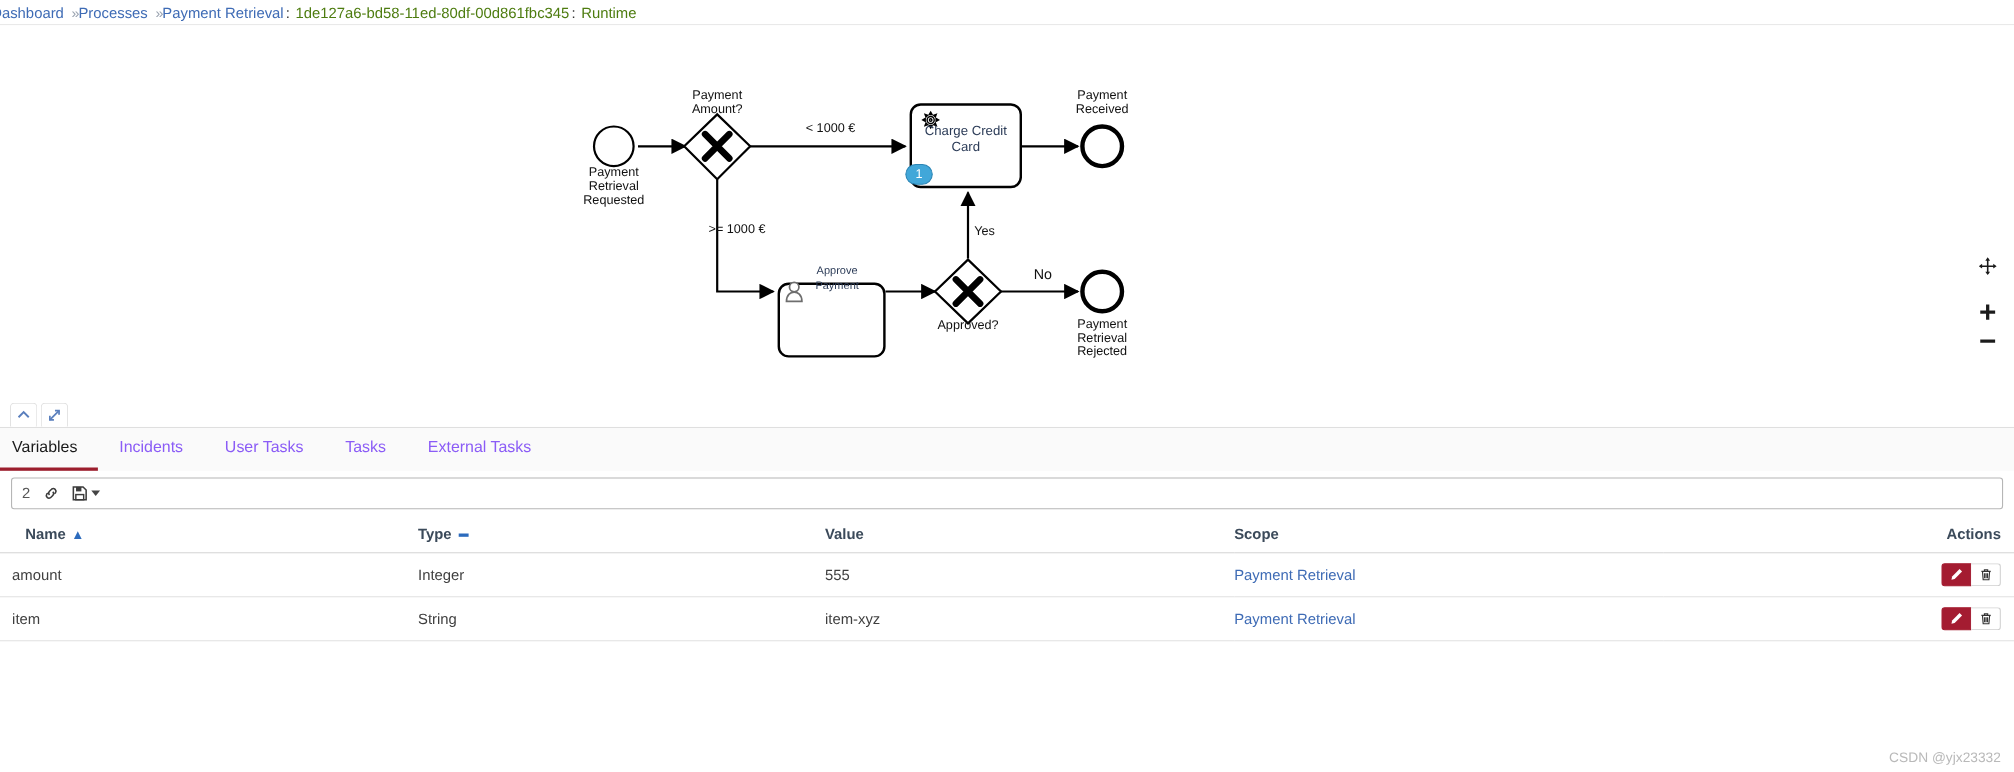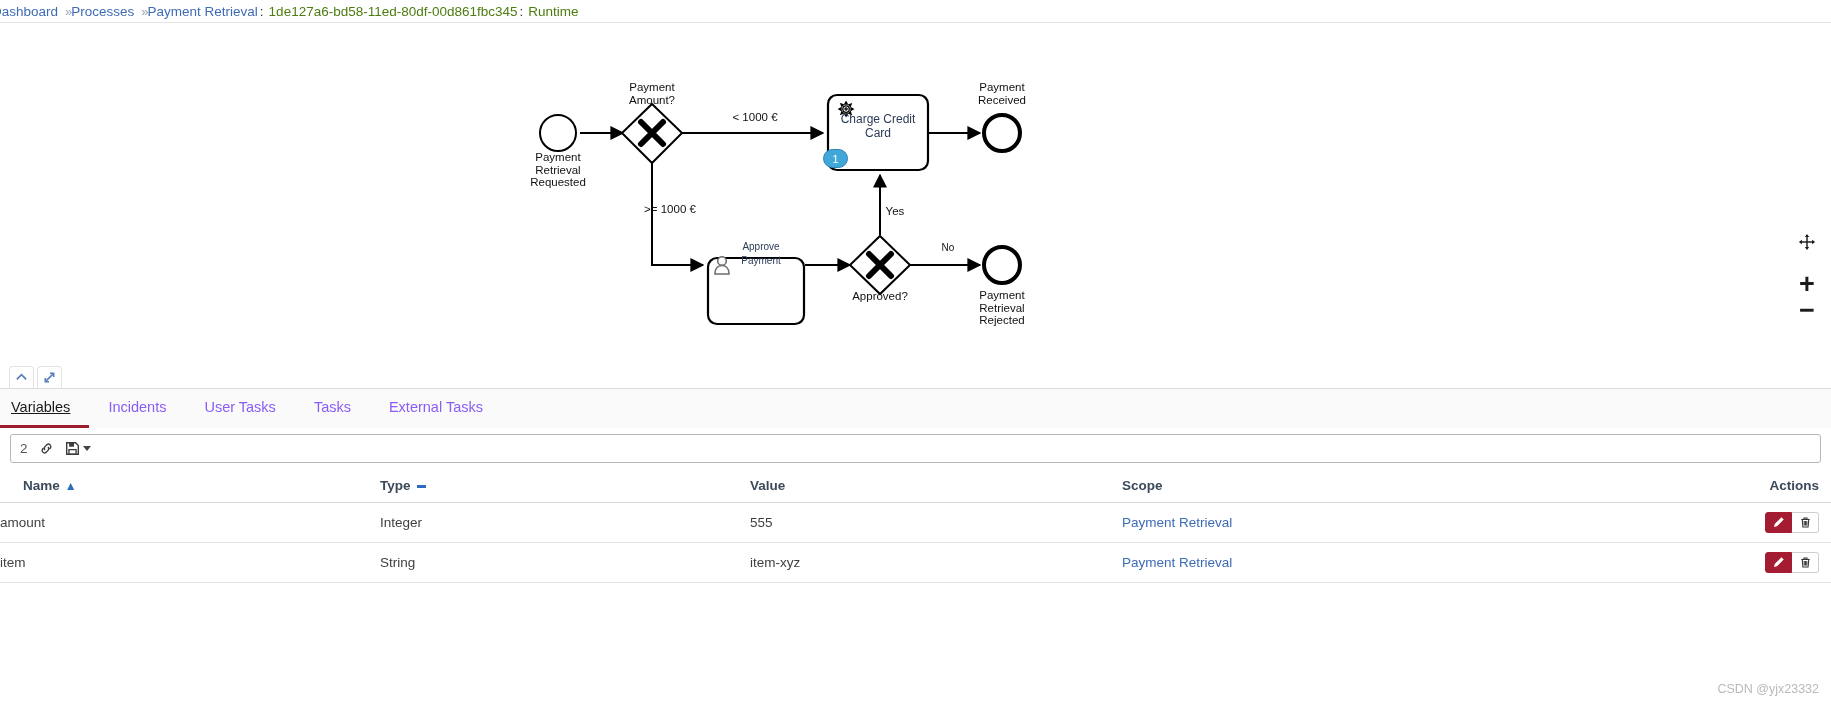--- a/index.html
+++ b/index.html
@@ -78,21 +78,21 @@
   .tab {
     display: flex; align-items: center;
     padding: 0 19px;
     font-size: 14.5px;
     color: #8b5cf6;
     cursor: pointer;
     border-bottom: 3px solid transparent;
     white-space: nowrap;
   }
   .tab:first-child { padding-left: 11px; }
-  .tab.active { color: #1a1a1a; border-bottom-color: #9c1e2d; text-decoration: underline; }
+  .tab.active { color: #1a1a1a; border-bottom-color: #9c1e2d; }
 
   
   .filter-bar {
     background: #fff;
     padding: 6px 10px 7px 10px;
     border-bottom: 1px solid #fff;
   }
   .filter-box {
     height: 29px;
     border: 1px solid #b6b6b6;
@@ -134,21 +134,21 @@
   }
   table.vars th:first-child { padding-left: 23px; }
   table.vars th.actions-col { text-align: right; padding-right: 12px; }
   table.vars td {
     font-size: 13.5px;
     color: #3f3f3f;
     padding: 9px 0;
     border-bottom: 1px solid #e3e3e3;
     vertical-align: middle;
   }
-  table.vars td:first-child { padding-left: 0; }
+  table.vars td:first-child { padding-left: 11px; }
   .sort-asc { color: #2c6bbd; font-size: 12px; margin-left: 5px; font-weight: bold; }
   .sort-none {
     display: inline-block;
     width: 9px; height: 3px;
     background: #2c6bbd;
     margin-left: 6px;
     vertical-align: middle;
   }
   .scope-link { color: #3e6bb5; text-decoration: none; cursor: pointer; }
   .actions-cell { text-align: right; padding-right: 12px !important; }
@@ -276,21 +276,21 @@
       <div>Payment</div>
     </div>
 
     <div style="position:absolute;left:952px;top:58px;width:100px;text-align:center;font-size:11.5px;line-height:12.5px;color:#111;">
       <div>Payment</div>
       <div>Received</div>
     </div>
 
     <div style="position:absolute;left:865px;top:182px;width:60px;text-align:center;font-size:11.5px;color:#111;">Yes</div>
 
-    <div style="position:absolute;left:918px;top:219px;width:60px;text-align:center;font-size:10px;color:#111;">No</div>
+    <div style="position:absolute;left:918px;top:219px;width:60px;text-align:center;font-size:13px;color:#111;">No</div>
 
     <div style="position:absolute;left:830px;top:267px;width:100px;text-align:center;font-size:11.5px;color:#111;">Approved?</div>
 
     <div style="position:absolute;left:952px;top:266px;width:100px;text-align:center;font-size:11.5px;line-height:12.5px;color:#111;">
       <div>Payment</div>
       <div>Retrieval</div>
       <div>Rejected</div>
     </div>
 
     <div style="position:absolute;left:823px;top:126px;width:25px;height:19px;border-radius:11px;background:#41a7d9;color:#fff;font-size:11.5px;display:flex;align-items:center;justify-content:center;border:1px solid #2c85b5;">1</div>

